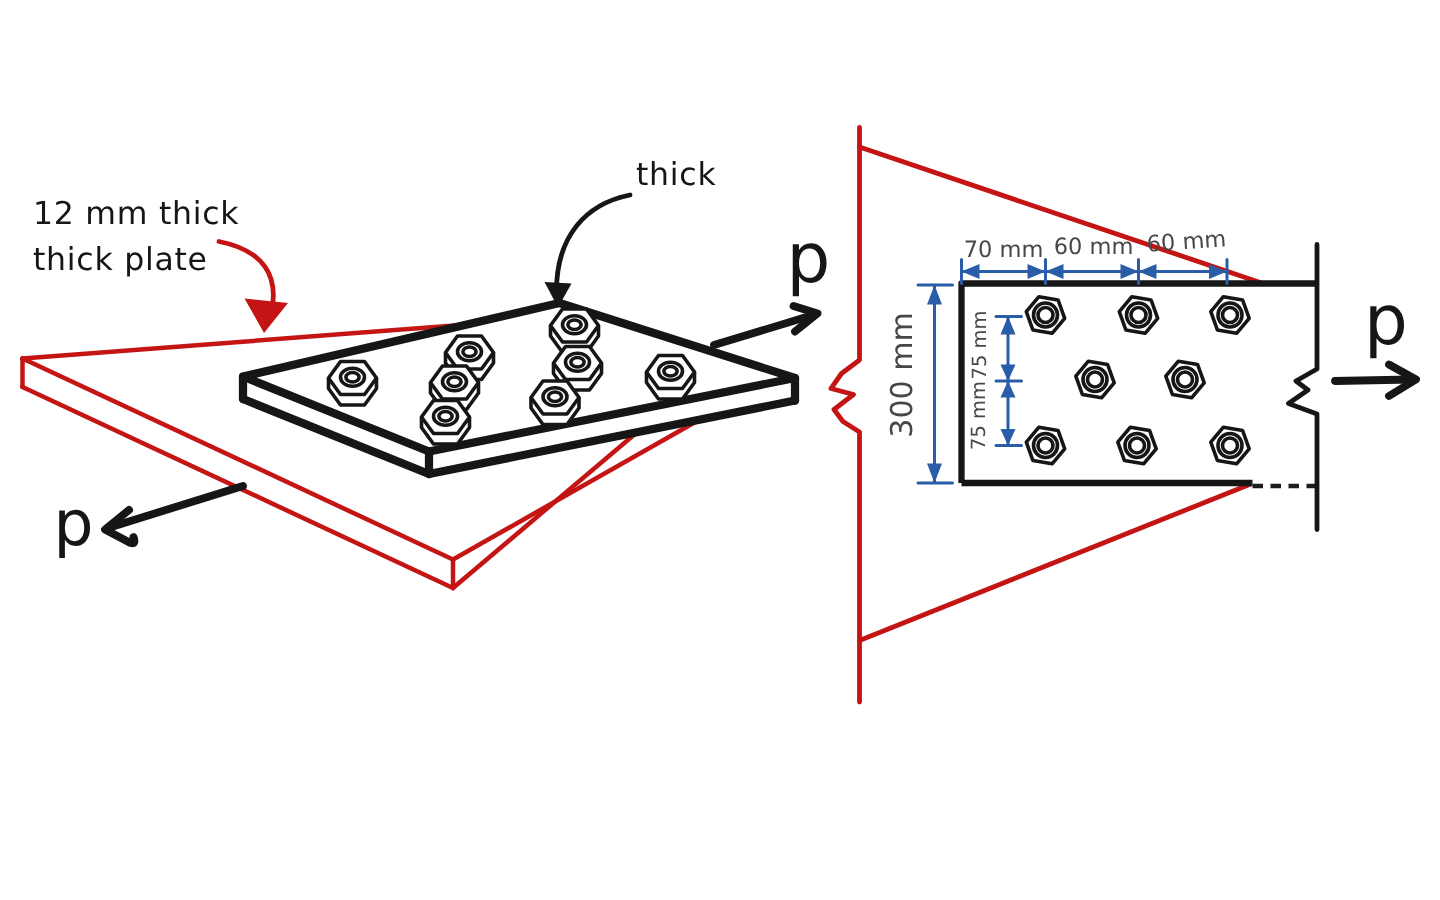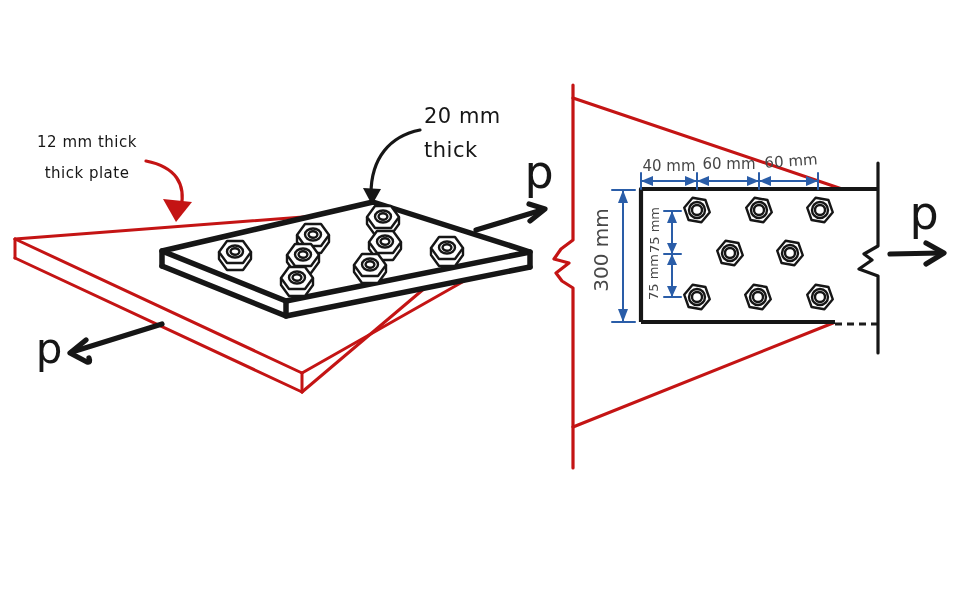--- a/index.html
+++ b/index.html
@@ -156,37 +156,36 @@
     <polygon class="dimarrow" points="672,254 667,265 677,265"></polygon>
     <polygon class="dimarrow" points="672,297 667,286 677,286"></polygon>
   </g>
 
   <g>
     <path class="arrow5" d="M890,254 L941,253"></path>
     <path class="arrow5" d="M926,243 L944,253 L926,264"></path>
   </g>
 </svg>
 
-<div class="lbl hand" style="left:22px;top:127px;width:130px;text-align:center;font-size:15px;line-height:31px;">
+<div class="lbl hand" style="left:22px;top:127px;width:130px;text-align:left;font-size:21px;line-height:31px;">
   <div>12 mm thick</div>
   <div>thick plate</div>
 </div>
 
 <div class="lbl hand" style="left:424px;top:99px;font-size:21px;line-height:34px;">
-  <div>20 mm</div>
   <div>thick</div>
 </div>
 
 <div class="lbl center p-letter" style="left:539px;top:172px;">p</div>
 
 <div class="lbl center p-letter" style="left:49px;top:349px;font-size:42px;">p</div>
 
 <div class="lbl center p-letter" style="left:924px;top:213px;">p</div>
 
-<div class="lbl center dimtxt" style="left:669px;top:166px;font-size:15px;">40 mm</div>
+<div class="lbl center dimtxt" style="left:669px;top:166px;font-size:15px;">70 mm</div>
 <div class="lbl center dimtxt" style="left:729px;top:164px;font-size:15px;">60 mm</div>
 <div class="lbl dimtxt" style="left:791px;top:161px;font-size:15px;transform:translate(-50%,-50%) rotate(-4deg);">60 mm</div>
 
 <div class="lbl vert dimtxt" style="left:601px;top:250px;font-size:20px;">300 mm</div>
 <div class="lbl vert dimtxt" style="left:654px;top:230px;font-size:13px;">75 mm</div>
 <div class="lbl vert dimtxt" style="left:653px;top:277px;font-size:13px;">75 mm</div>
 
 </div>
 
 </body></html>

